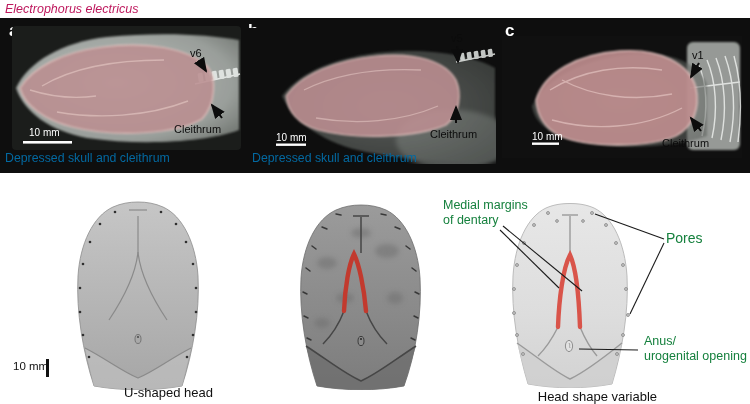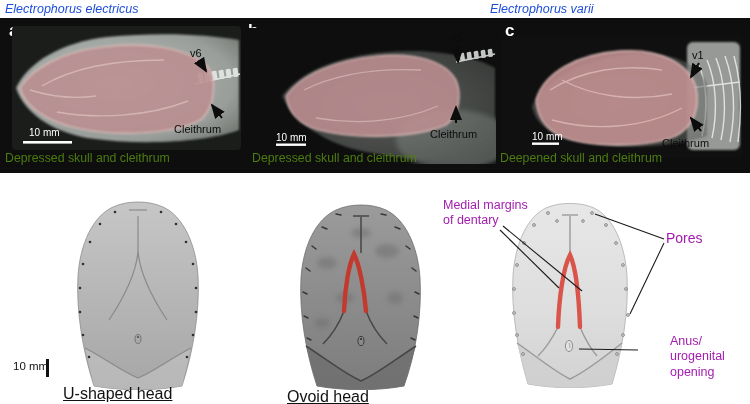--- a/index.html
+++ b/index.html
@@ -1,25 +1,25 @@
 <!DOCTYPE html>
 <html><head>
 <meta charset="utf-8">
 <style>
   html,body{margin:0;padding:0;background:#fff;}
   .fig{position:relative;width:750px;height:404px;background:#ffffff;overflow:hidden;
        font-family:"Liberation Sans", sans-serif;color:#1a1a1a;}
-  .species-title{position:absolute;top:2px;font-size:12.5px;font-style:italic;color:#1d4ed8;}
+  .species-title{position:absolute;top:2px;font-size:12.5px;font-style:italic;color:#be185d;}
   .band{position:absolute;left:0;top:18px;width:750px;height:155px;background:#0e0e0e;}
   .panel-letter{position:absolute;top:21px;font-size:17px;font-weight:bold;color:#fff;}
-  .band-caption{position:absolute;top:151px;font-size:12.3px;color:#4d7c0f;}
+  .band-caption{position:absolute;top:151px;font-size:12.3px;color:#0369a1;}
   .xray{position:absolute;}
   .head-svg{position:absolute;}
-  .head-caption{position:absolute;font-size:16px;color:#111;text-align:left;text-decoration:underline;}
-  .ann{position:absolute;font-size:12.5px;line-height:1.22;color:#a21caf;white-space:pre-line;}
+  .head-caption{position:absolute;font-size:13px;color:#111;text-align:right;}
+  .ann{position:absolute;font-size:12.5px;line-height:1.22;color:#15803d;white-space:pre-line;}
   .scale-text{position:absolute;font-size:11.5px;color:#111;}
   .overlay{position:absolute;left:0;top:0;pointer-events:none;}
   svg text{font-family:"Liberation Sans", sans-serif;}
 </style>
 </head>
 <body>
 
 <div class="fig">
 
   <svg width="0" height="0" style="position:absolute">
@@ -58,21 +58,20 @@
       </linearGradient>
       <linearGradient id="hg3" x1="0" y1="0" x2="0" y2="1">
         <stop offset="0%" stop-color="#e7e7e7"></stop>
           <stop offset="60%" stop-color="#dddddd"></stop>
           <stop offset="100%" stop-color="#d2d2d2"></stop>
       </linearGradient>
     </defs>
   </svg>
 
   <div class="species-title" style="left:5px">Electrophorus electricus</div>
-  <div class="species-title" style="left:490px">Electrophorus varii</div>
 
   <div class="band"></div>
 
   <div class="panel-letter" style="left:9px">a</div>
   <div class="panel-letter" style="left:248px">b</div>
   <div class="panel-letter" style="left:505px">c</div>
 
   <svg class="xray" style="left:12px;top:26px" width="229" height="124" viewBox="0 0 229 124">
     <rect x="0" y="0" width="229" height="124" rx="4" fill="#1b1d1b"></rect>
     <path d="M4,62 C16,36 50,16 95,11 C145,6 195,8 227,14 L227,104 C195,116 130,120 75,112 C38,105 12,86 4,62 Z" fill="url(#gA)" opacity="0.95" filter="url(#soft1)"></path>
@@ -149,21 +148,20 @@
     <text x="190" y="23" font-size="11" fill="#0c0c0c">v1</text>
     <line x1="197" y1="27" x2="189" y2="41" stroke="#0c0c0c" stroke-width="2" marker-end="url(#ah)"></line>
     <line x1="199" y1="95" x2="189" y2="82" stroke="#0c0c0c" stroke-width="2" marker-end="url(#ah)"></line>
     <text x="160" y="111" font-size="11" fill="#0c0c0c">Cleithrum</text>
     <text x="30" y="104" font-size="10" fill="#ffffff">10 mm</text>
     <rect x="30" y="106.5" width="27" height="2.4" fill="#ffffff"></rect>
   </svg>
 
   <div class="band-caption" style="left:5px">Depressed skull and cleithrum</div>
   <div class="band-caption" style="left:252px">Depressed skull and cleithrum</div>
-  <div class="band-caption" style="left:500px">Deepened skull and cleithrum</div>
 
   <svg class="head-svg" style="left:63px;top:200px" width="150" height="190" viewBox="0 0 150 190">
     <path d="M31,186 C20,152 13,112 15,76 C17,44 30,16 50,7 C58,3.5 66,2 75,2 C84,2 92,3.5 100,7 C120,16 133,44 135,76 C137,112 130,152 119,186 C90,191 60,191 31,186 Z" fill="url(#hg1)" stroke="#8d8d8d" stroke-width="0.8"></path>
     <path d="M22,148 C45,160 60,172 75,178 C90,172 105,160 128,148 L119,186 C90,191 60,191 31,186 Z" fill="#c2c2c2" opacity="0.65"></path>
     <g stroke="#8a8a8a" stroke-width="1.2" fill="none">
       <path d="M75,16 L75,52"></path>
       <path d="M75,52 C73,72 62,96 46,120"></path>
       <path d="M75,52 C77,72 88,96 104,120"></path>
       <path d="M22,148 C45,160 60,172 75,178 C90,172 105,160 128,148"></path>
       <path d="M66,10 L84,10"></path>
@@ -279,20 +277,20 @@
       <line x1="664" y1="239" x2="595" y2="214"></line>
       <line x1="664" y1="243" x2="630" y2="314"></line>
       <line x1="638" y1="350" x2="579" y2="349"></line>
     </g>
     <rect x="46" y="359" width="3" height="18" fill="#111"></rect>
   </svg>
 
   <div class="ann" style="left:443px;top:198px">Medial margins
 of dentary</div>
   <div class="ann" style="left:666px;top:230px;font-size:14px">Pores</div>
-  <div class="ann" style="left:670px;top:334px">Anus/
+  <div class="ann" style="left:644px;top:334px">Anus/
 urogenital opening</div>
   <div class="scale-text" style="left:13px;top:360px">10 mm</div>
 
   <div class="head-caption" style="left:63px;top:385px;width:150px">U-shaped head</div>
-  <div class="head-caption" style="left:287px;top:388px;width:148px">Ovoid head</div>
+  <div class="head-caption" style="left:487px;top:389px;width:170px">Head shape variable</div>
 
 </div>
 
 </body></html>

